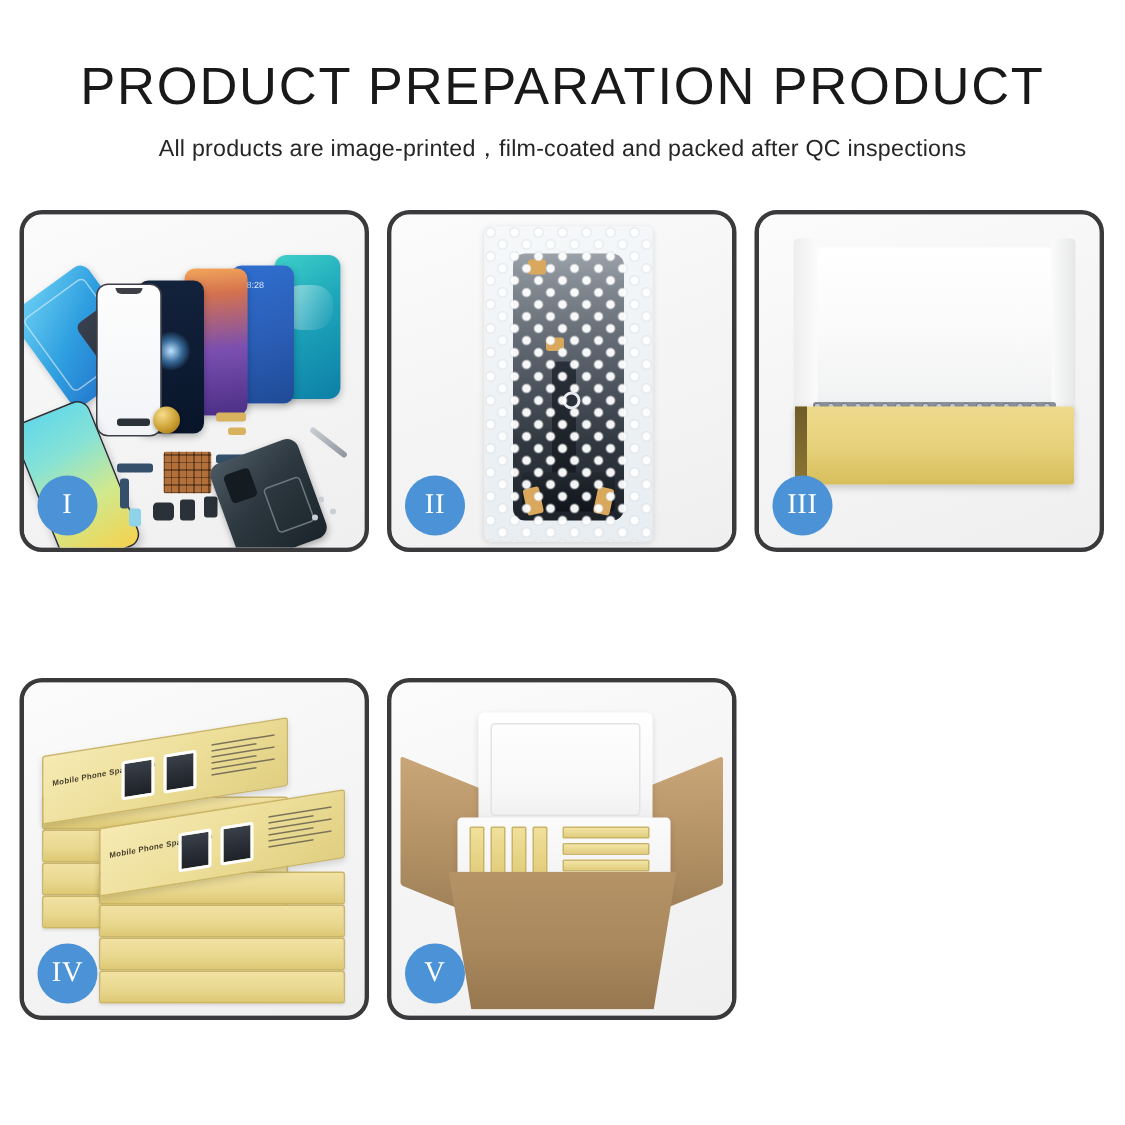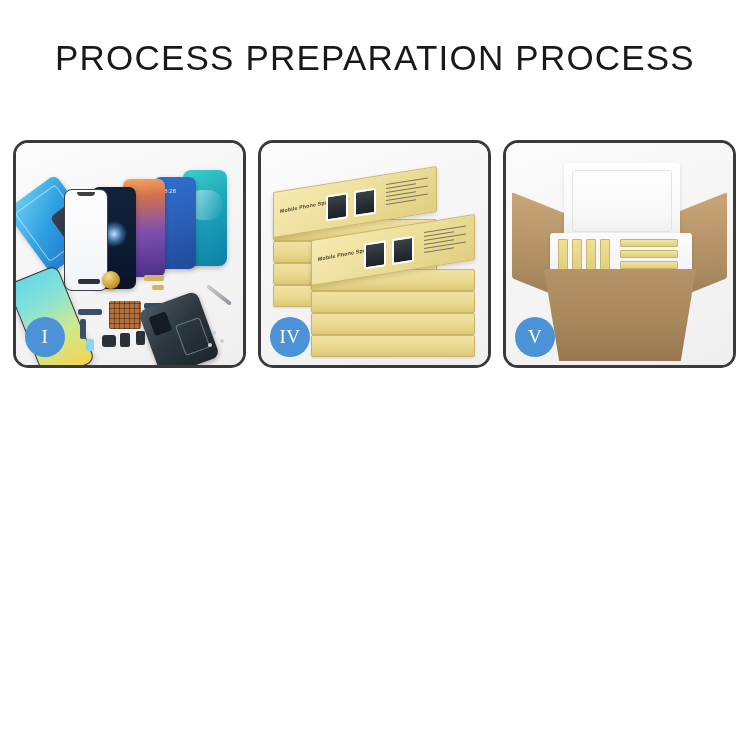--- a/index.html
+++ b/index.html
@@ -333,21 +333,22 @@
     background:#a8875c; opacity:.85; transform: skewY(14deg); }
   .p6 .edge{ position:absolute; left:117px; top:95px; width:2px; height:98px;
     background:#8d6f47; opacity:.6; }
 </style>
 </head>
 <body>
 
 <div class="page">
 
   <div class="header">
-    <div class="title">PROCESS PREPARATION PROCESS</div>
+    <div class="title">PRODUCT PREPARATION PRODUCT</div>
+    <div class="subtitle">All products are image-printed，film-coated and packed after QC inspections</div>
   </div>
 
   <div class="grid">
 
     <div class="panel p1">
       <div class="stage">
         <div class="film"></div>
         <div class="film-dark"></div>
         <div class="phone ph-a"></div>
         <div class="phone ph-b">
@@ -376,21 +377,45 @@
         <div class="cmp" style="left:70px;top:196px;width:8px;height:12px;background:#8fd3e8;"></div>
         <div class="housing"></div>
         <div class="tweezer"></div>
         <div class="scr" style="left:196px;top:188px;"></div>
         <div class="scr" style="left:204px;top:196px;"></div>
         <div class="scr" style="left:192px;top:200px;"></div>
       </div>
       <div class="badge">I</div>
     </div>
 
-
+    <div class="panel p2">
+      <div class="stage">
+        <div class="bag">
+          <div class="lcd">
+            <div class="lcd-strip"></div>
+            <div class="lcd-base"></div>
+            <div class="cam"></div>
+            <div class="tape" style="left:10px;top:4px;width:12px;height:10px;"></div>
+            <div class="tape" style="left:22px;top:56px;width:12px;height:9px;"></div>
+            <div class="tape" style="left:8px;bottom:4px;width:11px;height:18px;transform:rotate(-12deg);"></div>
+            <div class="tape" style="right:8px;bottom:4px;width:11px;height:18px;transform:rotate(12deg);"></div>
+          </div>
+        </div>
+      </div>
+      <div class="badge">II</div>
+    </div>
+
+    <div class="panel p3">
+      <div class="stage">
+        <div class="foam-lid"></div>
+        <div class="inner-wrap"></div>
+        <div class="box-base"></div>
+      </div>
+      <div class="badge">III</div>
+    </div>
 
     <div class="panel p4">
       <div class="stage">
         <div class="stack">
           <div class="bx" style="left:2px;  top:58px;"></div>
           <div class="bx" style="left:2px;  top:80px;"></div>
           <div class="bx" style="left:2px;  top:102px;"></div>
           <div class="bx" style="left:2px;  top:124px;"></div>
           <div class="bx" style="left:40px; top:108px;"></div>
           <div class="bx" style="left:40px; top:130px;"></div>

